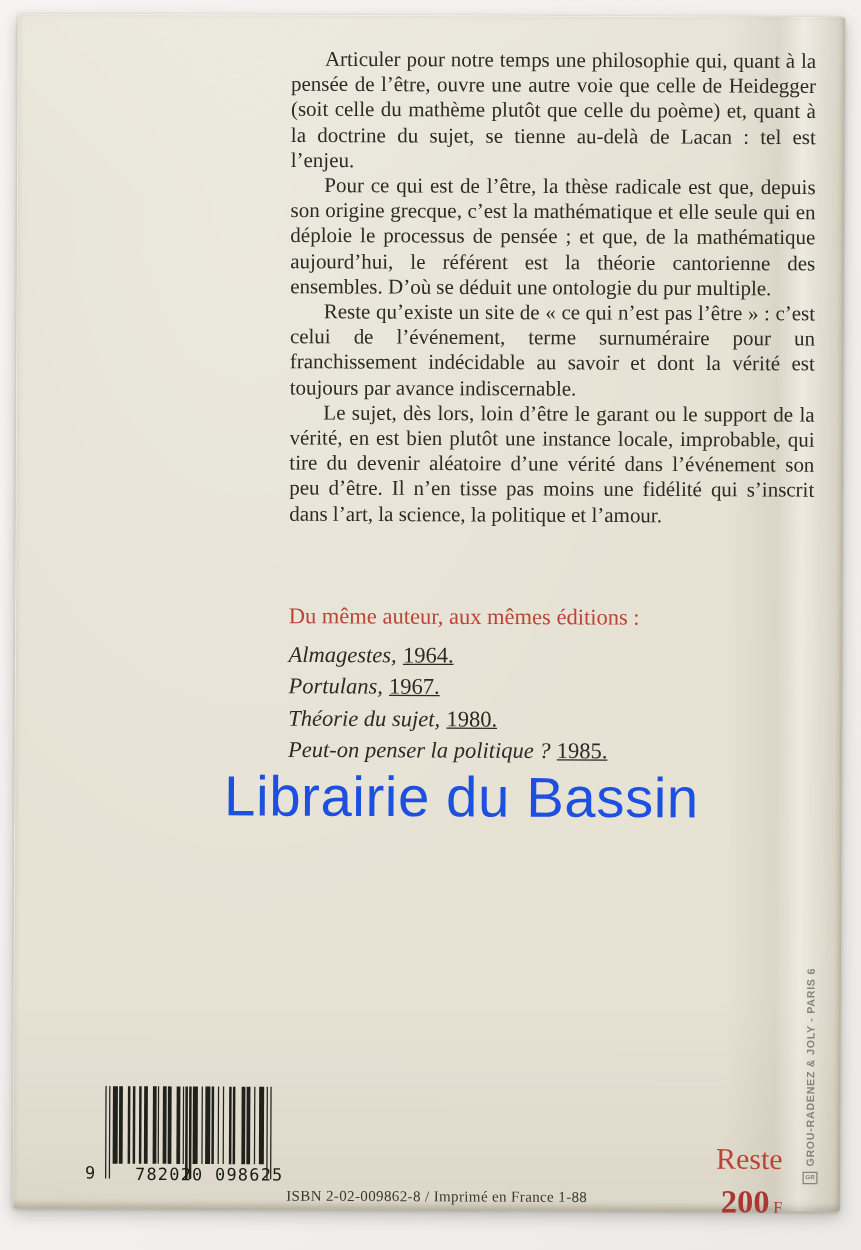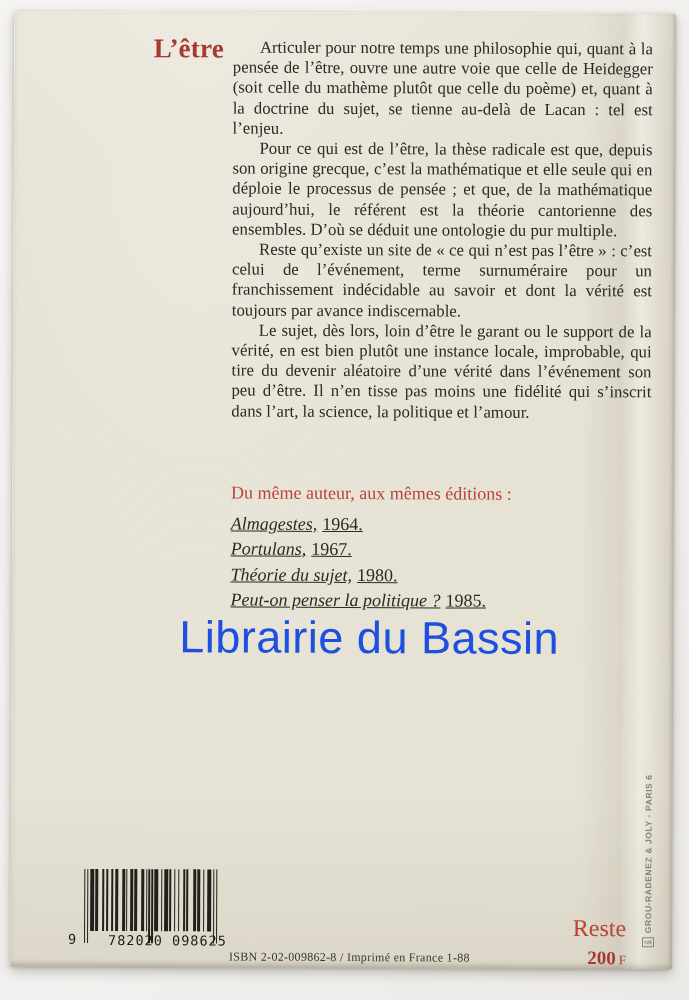--- a/index.html
+++ b/index.html
@@ -42,21 +42,21 @@
   .blurb p{margin:0;text-indent:27px;}
   .author-section{
     position:absolute;left:219px;top:471px;width:420px;
     font-size:18px;color:#2c2a24;
   }
   .author-heading{
     color:var(--accent-red,#bb4336);
     margin:0 0 8px 0;font-size:18px;font-weight:normal;
   }
   .works{list-style:none;margin:0;padding:0;line-height:25.4px;}
-  .work-title{font-style:italic;text-decoration:underline;}
+  .work-title{font-style:italic;}
   .work-year{font-style:normal;margin-left:5px;text-decoration:underline;}
   .stamp{
     position:absolute;left:168px;top:600px;width:440px;
     font-family:"Liberation Sans","DejaVu Sans",sans-serif;
     font-size:45px;line-height:52px;letter-spacing:.5px;
     color:var(--stamp-blue,#1d4fe0);
     white-space:nowrap;
   }
   .barcode{position:absolute;left:58px;top:858px;width:170px;height:92px;}
   .bars{position:absolute;left:16px;top:0;width:133px;height:74px;}
@@ -77,21 +77,21 @@
     font-size:12px;letter-spacing:.3px;color:#3b382e;
   }
   .publisher{
     position:absolute;right:46px;top:902px;
     font-size:24px;color:var(--accent-red,#bb4336);
   }
   .price{
     position:absolute;right:46px;top:934px;
     color:var(--title-red,#a93832);white-space:nowrap;
   }
-  .price-value{font-size:19px;font-weight:bold;margin-left:20px;}
+  .price-value{font-size:26px;font-weight:bold;margin-left:20px;}
   .price-currency{font-size:13px;margin-left:3px;}
   .printer-credit{
     position:absolute;right:18px;bottom:22px;
     display:flex;flex-direction:column;align-items:center;
   }
   .printer-text{
     writing-mode:vertical-rl;transform:rotate(180deg);
     font-family:"Liberation Sans","DejaVu Sans",sans-serif;
     font-size:8.5px;letter-spacing:.6px;color:#84847b;font-weight:bold;
     white-space:nowrap;
@@ -102,21 +102,20 @@
     font-family:"Liberation Sans","DejaVu Sans",sans-serif;
     font-size:5px;line-height:8px;text-align:center;font-weight:bold;
   }
 </style>
 </head>
 <body>
 
 <div class="book">
 
   <div class="title-block">
-    <div>L’être</div>
   </div>
 
   <div class="blurb">
     <p>Articuler pour notre temps une philosophie qui, quant à la pensée de l’être, ouvre une autre voie que celle de Heidegger (soit celle du mathème plutôt que celle du poème) et, quant à la doctrine du sujet, se tienne au-delà de Lacan : tel est l’enjeu.</p>
     <p>Pour ce qui est de l’être, la thèse radicale est que, depuis son origine grecque, c’est la mathématique et elle seule qui en déploie le processus de pensée ; et que, de la mathématique aujourd’hui, le référent est la théorie cantorienne des ensembles. D’où se déduit une ontologie du pur multiple.</p>
     <p>Reste qu’existe un site de « ce qui n’est pas l’être » : c’est celui de l’événement, terme surnuméraire pour un franchissement indécidable au savoir et dont la vérité est toujours par avance indiscernable.</p>
     <p>Le sujet, dès lors, loin d’être le garant ou le support de la vérité, en est bien plutôt une instance locale, improbable, qui tire du devenir aléatoire d’une vérité dans l’événement son peu d’être. Il n’en tisse pas moins une fidélité qui s’inscrit dans l’art, la science, la politique et l’amour.</p>
   </div>
 
   <div class="author-section">

